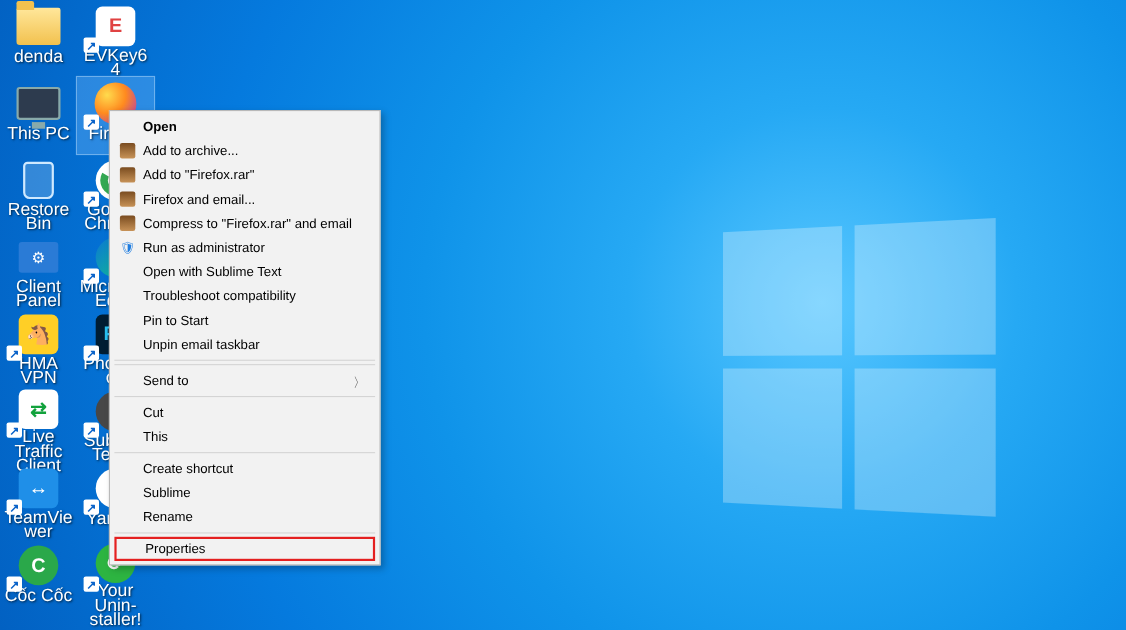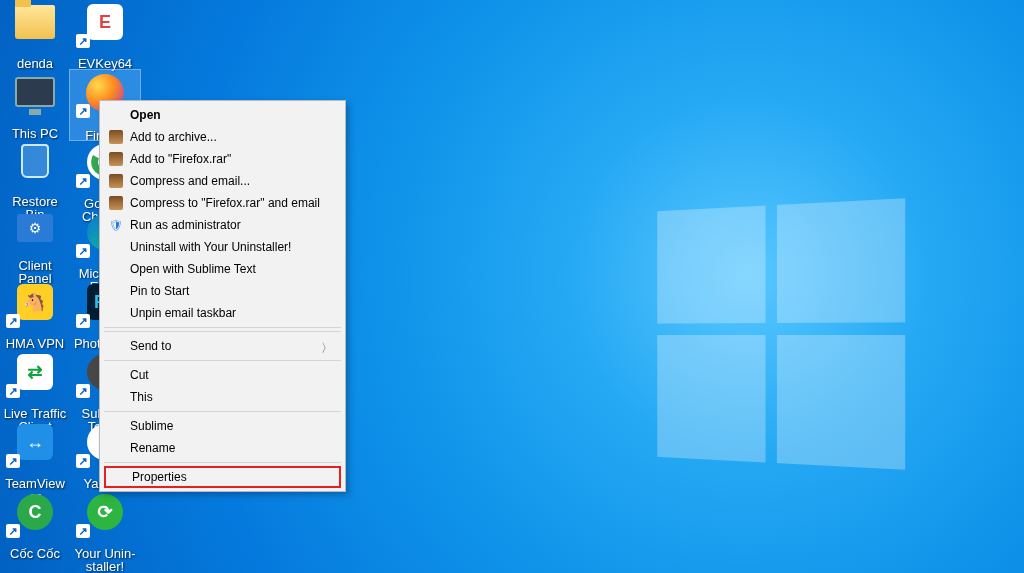--- a/index.html
+++ b/index.html
@@ -59,26 +59,26 @@
   }
   .dicon.selected {
     background: rgba(120,190,255,0.35);
     outline: 1px solid rgba(180,220,255,0.6);
   }
   .dicon .glyph {
     width: 40px; height: 40px;
     display:flex; align-items:center; justify-content:center;
   }
   .dicon .label {
-    font-size: 13px;
+    font-size: 16px;
     line-height: 13px;
     text-shadow: 1px 1px 2px rgba(0,0,0,0.7);
     max-width: 66px;
     word-wrap: break-word;
-    margin-top: 17px;
+    margin-top: 1px;
   }
 
   
   .ic-folder { width:40px;height:34px;background:linear-gradient(#ffe79b,#f2c14e);border-radius:2px 2px 3px 3px;position:relative; }
   .ic-folder::before{content:"";position:absolute;left:0;top:-6px;width:16px;height:8px;background:#f2c14e;border-radius:2px 2px 0 0;}
   .ic-pc { width:40px;height:30px;background:#2d3b4e;border-radius:3px;border:2px solid #8aa; position:relative;}
   .ic-pc::after{content:"";position:absolute;left:12px;top:30px;width:12px;height:6px;background:#8aa;}
   .ic-bin { width:28px;height:34px;border:2px solid #cfe9ff;border-radius:4px 4px 6px 6px;background:rgba(200,230,255,0.25); }
   .ic-panel { width:36px;height:28px;background:#2a7bd6;border-radius:3px;display:flex;align-items:center;justify-content:center;color:#fff;font-size:14px;}
   .ic-app { width:36px;height:36px;background:#333;border-radius:6px;display:flex;align-items:center;justify-content:center;font-size:18px;font-weight:bold;color:#fff;}
@@ -300,37 +300,37 @@
     <div class="item" data-name="ctx-add-to-firefox-rar">
         <span class="mic" data-name="winrar-icon">
           <span class="ic-rar"></span>
         </span>
         <span data-name="ctx-add-to-firefox-rar-label">Add to "Firefox.rar"</span>
       </div>
     <div class="item" data-name="ctx-compress-email">
         <span class="mic" data-name="winrar-icon">
           <span class="ic-rar"></span>
         </span>
-        <span data-name="ctx-compress-email-label">Compress and email...</span>
+        <span data-name="ctx-compress-email-label">Firefox and email...</span>
       </div>
     <div class="item" data-name="ctx-compress-firefox-email">
         <span class="mic" data-name="winrar-icon">
           <span class="ic-rar"></span>
         </span>
         <span data-name="ctx-compress-firefox-email-label">Compress to "Firefox.rar" and email</span>
       </div>
     <div class="item" data-name="ctx-run-as-admin">
         <span class="mic ic-shield" data-name="shield-icon">🛡</span>
         <span data-name="ctx-run-as-admin-label">Run as administrator</span>
       </div>
-    <div class="item" data-name="ctx-uninstall-with">
-        <span data-name="ctx-uninstall-with-label">Uninstall with Your Uninstaller!</span>
-      </div>
     <div class="item" data-name="ctx-open-sublime">
         <span data-name="ctx-open-sublime-label">Open with Sublime Text</span>
+      </div>
+    <div class="item" data-name="ctx-troubleshoot">
+        <span data-name="ctx-troubleshoot-label">Troubleshoot compatibility</span>
       </div>
     <div class="item" data-name="ctx-pin-start">
         <span data-name="ctx-pin-start-label">Pin to Start</span>
       </div>
     <div class="item" data-name="ctx-unpin-taskbar">
         <span data-name="ctx-unpin-taskbar-label">Unpin email taskbar</span>
       </div>
     <div class="sep" data-name="separator"></div>
     <div class="sep" data-name="separator"></div>
     <div class="item" data-name="ctx-send-to">
@@ -338,20 +338,23 @@
         <span class="arrow" data-name="chevron-right-icon">〉</span>
       </div>
     <div class="sep" data-name="separator"></div>
     <div class="item" data-name="ctx-cut">
         <span data-name="ctx-cut-label">Cut</span>
       </div>
     <div class="item" data-name="ctx-copy">
         <span data-name="ctx-copy-label">This</span>
       </div>
     <div class="sep" data-name="separator"></div>
+    <div class="item" data-name="ctx-create-shortcut">
+        <span data-name="ctx-create-shortcut-label">Create shortcut</span>
+      </div>
     <div class="item" data-name="ctx-delete">
         <span data-name="ctx-delete-label">Sublime</span>
       </div>
     <div class="item" data-name="ctx-rename">
         <span data-name="ctx-rename-label">Rename</span>
       </div>
     <div class="sep" data-name="separator"></div>
     <div class="highlight-box" data-name="ctx-properties">
         <span data-name="ctx-properties-label">Properties</span>
       </div>

